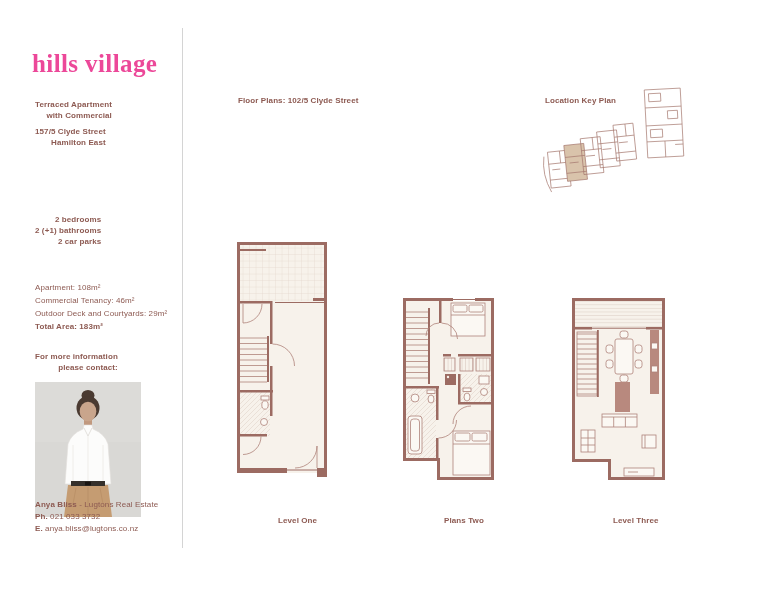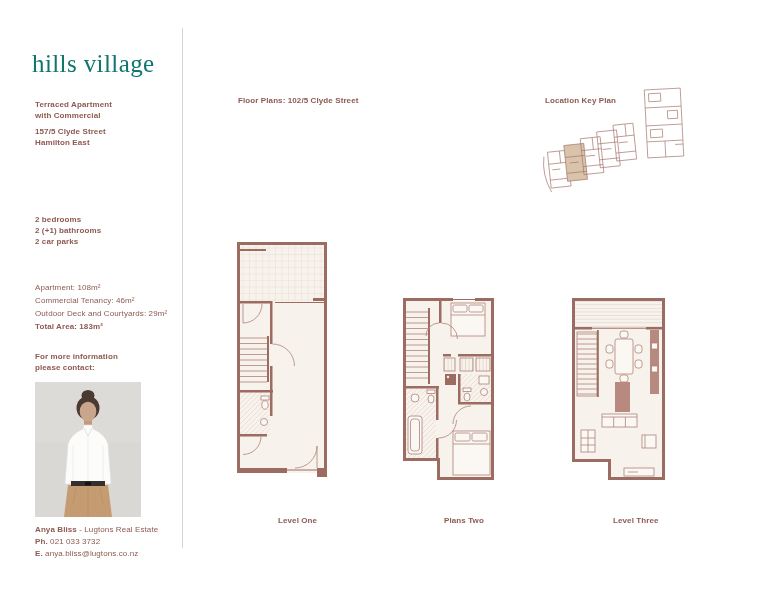--- a/index.html
+++ b/index.html
@@ -1,23 +1,23 @@
 <!DOCTYPE html>
 <html><head>
 <meta charset="utf-8">
 <style>
   html,body{margin:0;padding:0;background:#ffffff;}
   body{width:777px;height:600px;position:relative;overflow:hidden;
        font-family:"Liberation Sans",sans-serif;color:#8d5a52;}
   .abs{position:absolute;}
   .b{font-weight:bold;}
-  .small{font-size:8px;line-height:11px;letter-spacing:.1px;}
+  .small{font-size:8px;line-height:11px;letter-spacing:.1px;text-align:right;}
   .pre{white-space:pre-line;}
-  .logo{font-family:"Liberation Serif",serif;font-size:25px;color:#0f766e;
-        letter-spacing:.4px;font-weight:400;text-align:center;}
+  .logo{font-family:"Liberation Serif",serif;font-size:25px;color:#ec4899;
+        letter-spacing:.4px;font-weight:700;text-align:center;}
   .divider{width:1px;background:#d4d4d4;}
   .areas{font-size:8px;line-height:13px;letter-spacing:.1px;margin-top:28px;}
   .lvl{font-size:8px;font-weight:bold;letter-spacing:.1px;margin-left:40px;}
   .agent{font-size:8px;line-height:12px;letter-spacing:.1px;}
   svg{display:block;}
   .wall{fill:#9c6b62;}
   .wl{stroke:#9c6b62;stroke-width:1;fill:none;}
   .fn{stroke:#ae837a;stroke-width:.8;fill:none;}
   .fnf{stroke:#ae837a;stroke-width:.8;fill:#fbf8f3;}
   .sp{stroke:#a6796f;stroke-width:.7;fill:none;}
@@ -81,21 +81,21 @@
       <path d="M38,63 V100 M68,63 V100" stroke="#eceae6" stroke-width=".8"></path>
       <path d="M33,103 H73 L77,135 H29 Z" fill="#c59c72"></path>
       <path d="M53,105 V135" stroke="#b38a61" stroke-width=".6"></path>
       <path d="M41,106 L38,122 M65,106 L68,122" stroke="#b38a61" stroke-width=".6"></path>
       <rect x="36" y="99" width="34" height="5" fill="#35302b"></rect>
       <rect x="50" y="99.8" width="6" height="3.6" fill="#191512"></rect>
     </g>
   </svg>
 </div>
 
-<div class="abs agent" style="left:35px;top:524px">
+<div class="abs agent" style="left:35px;top:499px">
   <div>
     <span class="b">Anya Bliss</span>
     <span>- Lugtons Real Estate</span>
   </div>
   <div>
     <span class="b">Ph.</span>
     <span>021 033 3732</span>
   </div>
   <div>
     <span class="b">E.</span>

